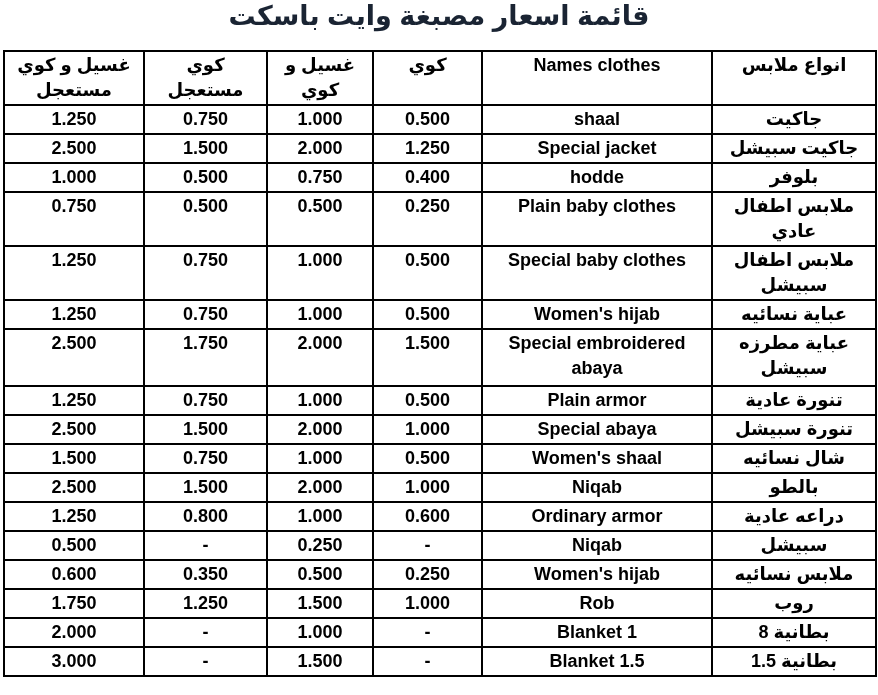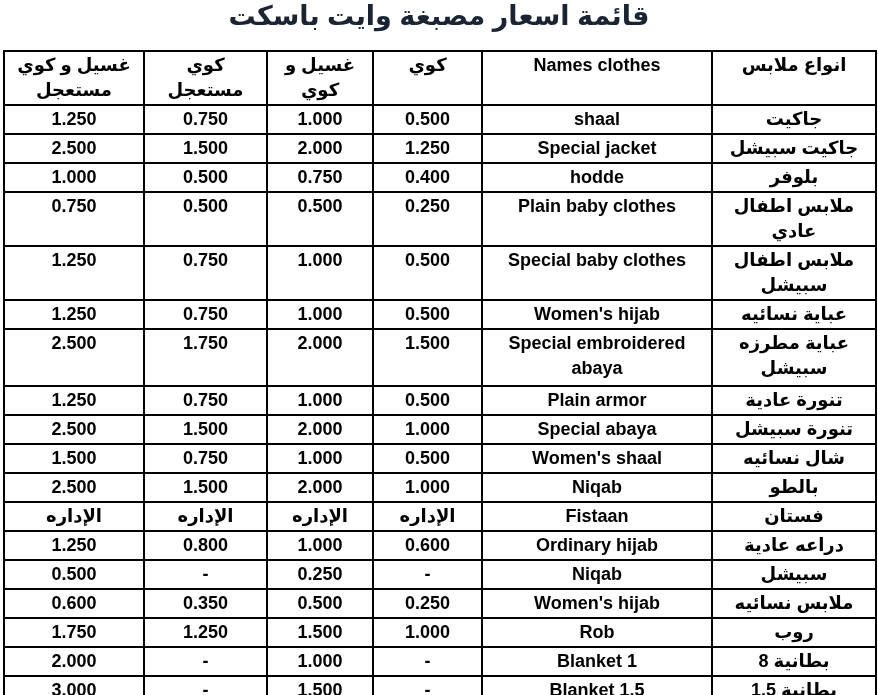--- a/index.html
+++ b/index.html
@@ -167,33 +167,25 @@
       </tr>
       <tr>
         <td>2.500</td>
         <td>1.500</td>
         <td>2.000</td>
         <td>1.000</td>
         <td class="col-en">Niqab</td>
         <td class="col-ar">بالطو</td>
       </tr>
       <tr>
-        <td class="col-ar">الإداره</td>
-        <td class="col-ar">الإداره</td>
-        <td class="col-ar">الإداره</td>
-        <td class="col-ar">الإداره</td>
-        <td class="col-en">Fistaan</td>
-        <td class="col-ar">فستان</td>
-      </tr>
-      <tr>
         <td>1.250</td>
         <td>0.800</td>
         <td>1.000</td>
         <td>0.600</td>
-        <td class="col-en">Ordinary hijab</td>
+        <td class="col-en">Ordinary armor</td>
         <td class="col-ar">دراعه عادية</td>
       </tr>
       <tr>
         <td>0.500</td>
         <td>-</td>
         <td>0.250</td>
         <td>-</td>
         <td class="col-en">Niqab</td>
         <td class="col-ar">سبيشل</td>
       </tr>

